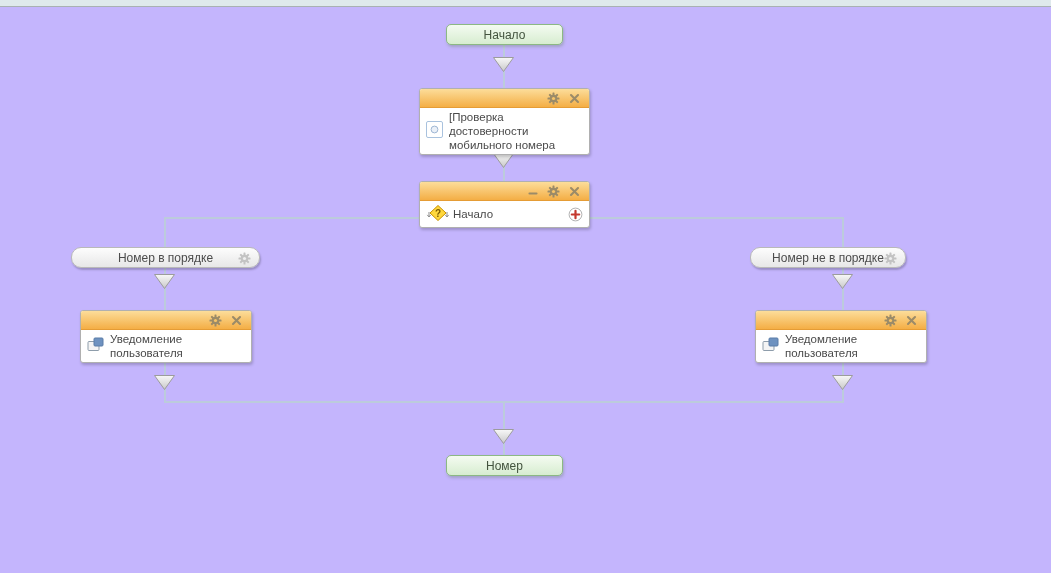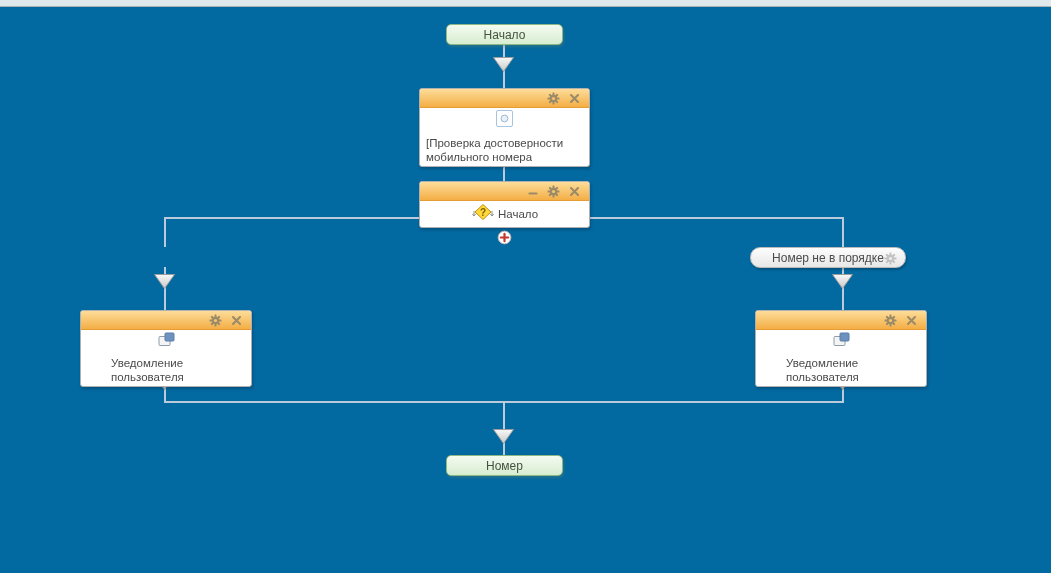--- a/index.html
+++ b/index.html
@@ -1,18 +1,18 @@
 <!DOCTYPE html>
 <html><head>
 <meta charset="utf-8">
 <style>
   * { margin:0; padding:0; box-sizing:border-box; }
   html,body { background:#fff; }
   body { font-family:"Liberation Sans","DejaVu Sans",sans-serif; }
-  .screen { position:relative; width:1051px; height:573px; background:#0369a1; overflow:hidden; }
+  .screen { position:relative; width:1051px; height:573px; background:#c4b5fd; overflow:hidden; }
 
   .top-strip {
     position:absolute; left:0; top:0; width:1051px; height:7px;
     background:#dfe9ec; border-bottom:1px solid #a9b1b3;
   }
 
   
   .cline { position:absolute; background:#bccbdc; }
 
   .arrowhead { position:absolute; }
@@ -38,21 +38,21 @@
     height:19px;
     background:linear-gradient(#fcdd9a,#f4ae45);
     border-bottom:1px solid #e59c35;
     border-radius:2px 2px 0 0;
     display:flex; align-items:center; justify-content:flex-end;
     gap:9px; padding:0 9px;
   }
   .hdr-btn { display:flex; align-items:center; cursor:pointer; }
   .activity .body {
     display:flex; align-items:center; gap:6px;
-    padding:2px 6px; font-size:11.5px; color:#4a4a4a; line-height:14px;flex-direction:column;
+    padding:2px 6px; font-size:11.5px; color:#4a4a4a; line-height:14px;
   }
   .body-label { flex:0 1 auto; }
 
   
   .branch-pill {
     position:absolute; height:21px; border:1px solid #b9b9b9; border-radius:10px;
     background:linear-gradient(#fdfdfd,#e7e7e7);
     box-shadow:1px 2px 2px rgba(0,0,0,.22);
     display:flex; align-items:center; justify-content:center;
     font-size:12px; color:#4c4c4c;
@@ -184,20 +184,35 @@
       </span>
       <span class="hdr-btn">
         <svg width="15" height="15" viewBox="0 0 15 15">
             <circle cx="7.5" cy="7.5" r="6.4" fill="#ffffff" stroke="#b3b3b3"></circle>
             <path d="M7.5 3.8 V11.2 M3.8 7.5 H11.2" stroke="#c4392f" stroke-width="2.2" stroke-linecap="round"></path>
           </svg>
       </span>
     </div>
   </div>
 
+  <div class="branch-pill" style="left:71px;top:247px;width:189px">
+    <span>Номер в порядке</span>
+    <span class="pill-gear">
+      <svg width="13" height="13" viewBox="0 0 13 13">
+          <g fill="#c3c3c3">
+            <rect x="5.5" y="0.5" width="2" height="12" rx="0.6"></rect>
+            <rect x="0.5" y="5.5" width="12" height="2" rx="0.6"></rect>
+            <rect x="5.5" y="0.5" width="2" height="12" rx="0.6" transform="rotate(45 6.5 6.5)"></rect>
+            <rect x="5.5" y="0.5" width="2" height="12" rx="0.6" transform="rotate(-45 6.5 6.5)"></rect>
+            <circle cx="6.5" cy="6.5" r="3.7"></circle>
+          </g>
+          <circle cx="6.5" cy="6.5" r="1.6" fill="#efefef"></circle>
+        </svg>
+    </span>
+  </div>
 
   <div class="branch-pill" style="left:750px;top:247px;width:156px">
     <span>Номер не в порядке</span>
     <span class="pill-gear">
       <svg width="13" height="13" viewBox="0 0 13 13">
           <g fill="#c3c3c3">
             <rect x="5.5" y="0.5" width="2" height="12" rx="0.6"></rect>
             <rect x="0.5" y="5.5" width="12" height="2" rx="0.6"></rect>
             <rect x="5.5" y="0.5" width="2" height="12" rx="0.6" transform="rotate(45 6.5 6.5)"></rect>
             <rect x="5.5" y="0.5" width="2" height="12" rx="0.6" transform="rotate(-45 6.5 6.5)"></rect>

